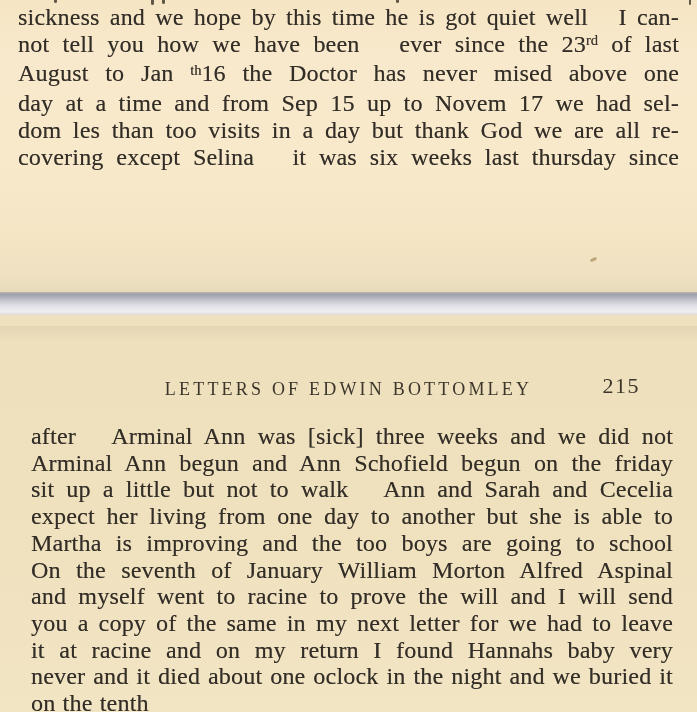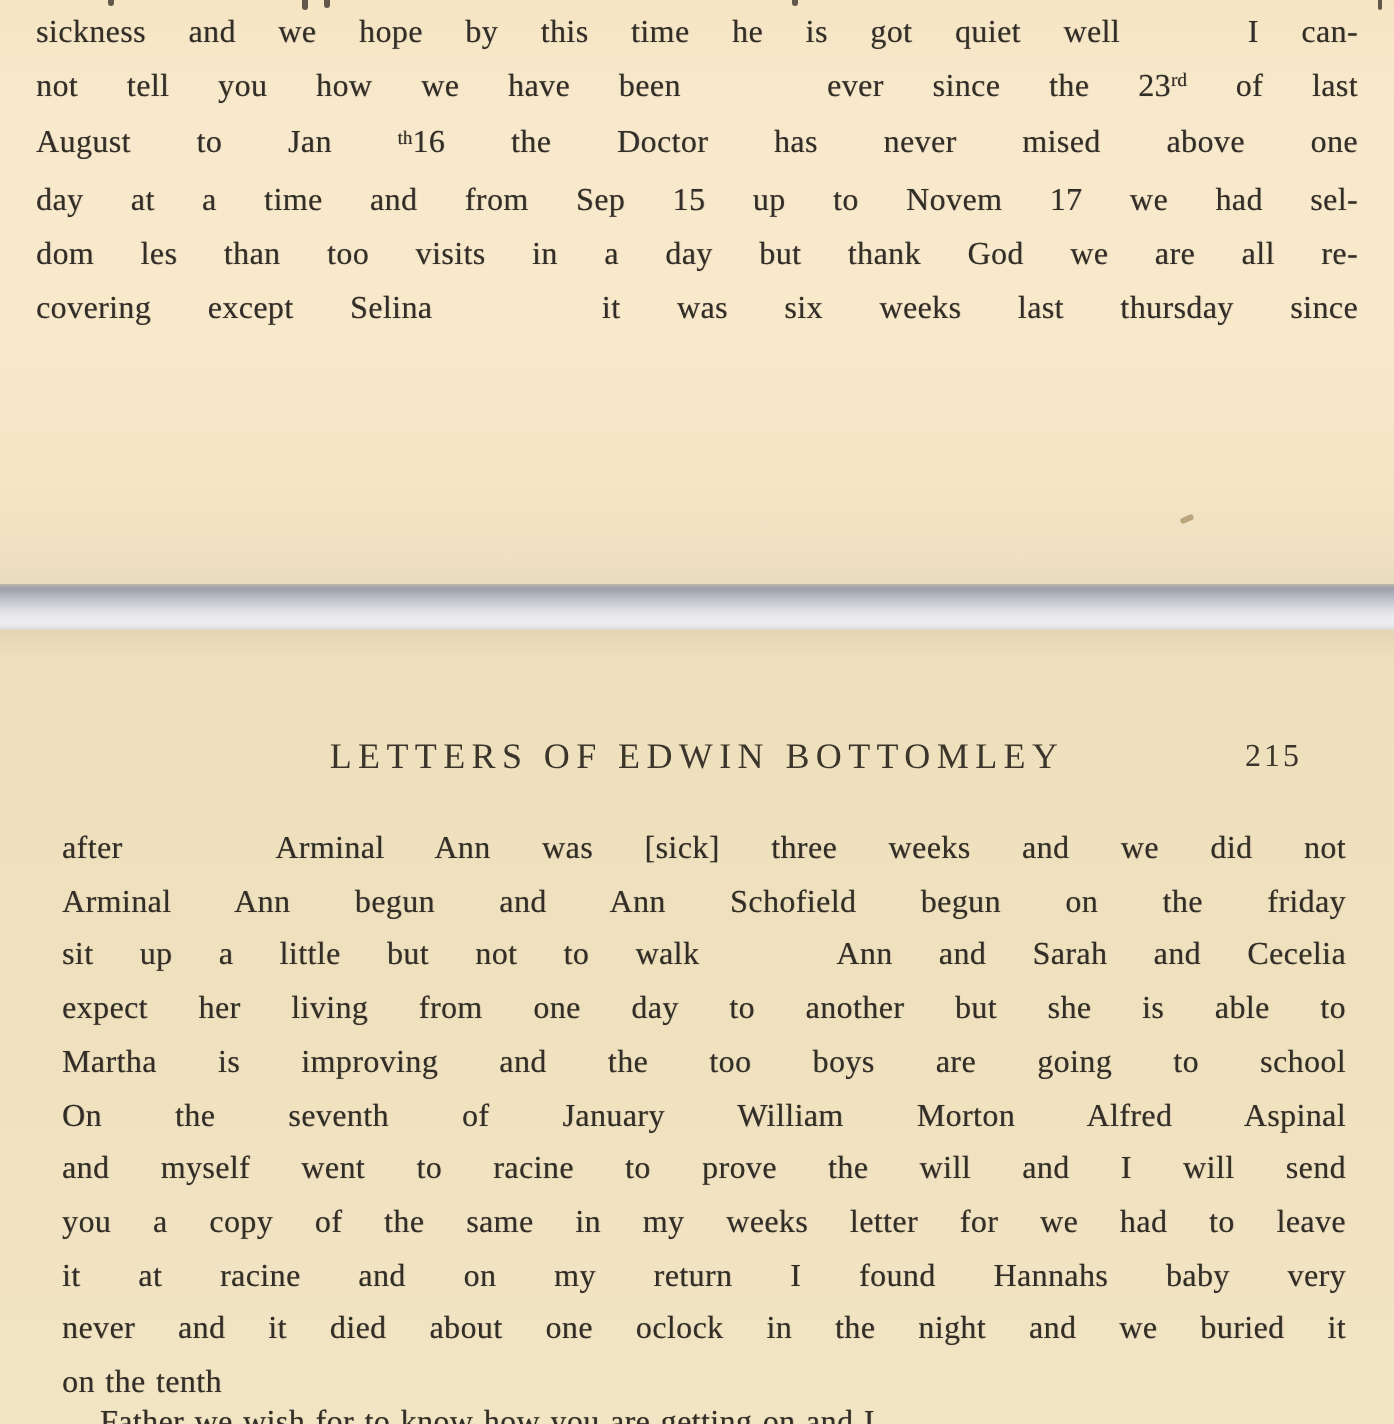--- a/index.html
+++ b/index.html
@@ -57,43 +57,43 @@
   
   .page-bottom {
     position: relative;
     height: 397px;
     background: linear-gradient(180deg,
       #e4d6b4 0%, #eee0bc 4%, #efe1bd 40%, #f1e3c1 75%, #f2e5c3 100%);
   }
 
   .header-row {
     position: relative;
-    margin: 0;
+    margin: 11px;
     padding-top: 53px;
     height: 20px;
     text-align: center;
     color: #3b352c;
   }
   .header-title {
     font-size: 18px;
     letter-spacing: 3.2px;
     white-space: nowrap;
   }
   .page-number {
     position: absolute;
     right: 46px;
     bottom: 0;
-    font-size: 16px;
+    font-size: 22px;
     letter-spacing: 1.5px;
   }
 
   
   .text-block {
     color: #322d27;
-    font-size: 16px;
+    font-size: 24px;
     line-height: 26.7px;
     text-shadow: 0.2px 0.2px 0.4px rgba(52, 46, 38, 0.5);
     letter-spacing: 0.2px;
     word-spacing: 1px;
   }
   .top-text    { padding: 4px 18px 0 18px; }
   .bottom-text { margin-top: 24px; padding: 0 24px 0 31px; }
 
   .line {
     text-align: justify;
@@ -149,19 +149,19 @@
   </div>
 
   <div class="text-block bottom-text">
       <div class="line">after &nbsp; Arminal Ann was [sick] three weeks and we did not</div>
       <div class="line">Arminal Ann begun and Ann Schofield begun on the friday</div>
       <div class="line">sit up a little but not to walk &nbsp; Ann and Sarah and Cecelia</div>
       <div class="line">expect her living from one day to another but she is able to</div>
       <div class="line">Martha is improving and the too boys are going to school</div>
       <div class="line">On the seventh of January William Morton Alfred Aspinal</div>
       <div class="line">and myself went to racine to prove the will and I will send</div>
-      <div class="line">you a copy of the same in my weeks letter for we had to leave</div>
+      <div class="line">you a copy of the same in my next letter for we had to leave</div>
       <div class="line">it at racine and on my return I found Hannahs baby very</div>
       <div class="line">never and it died about one oclock in the night and we buried it</div>
       <div class="line no-justify">on the tenth</div>
       <div class="line no-justify partial indent">Father we wish for to know how you are getting on and I</div>
     </div>
 </div>
 
 </body></html>

